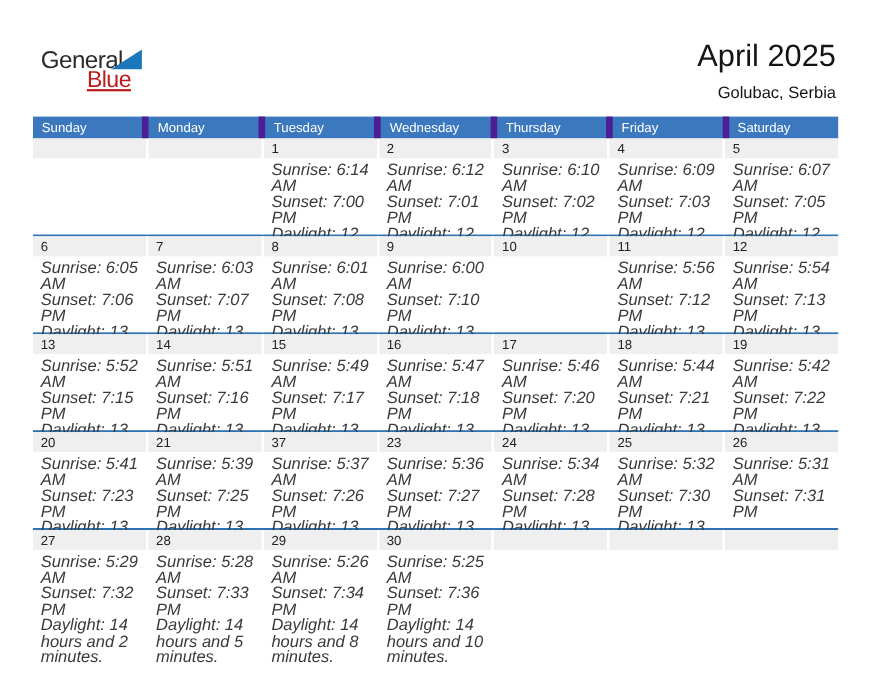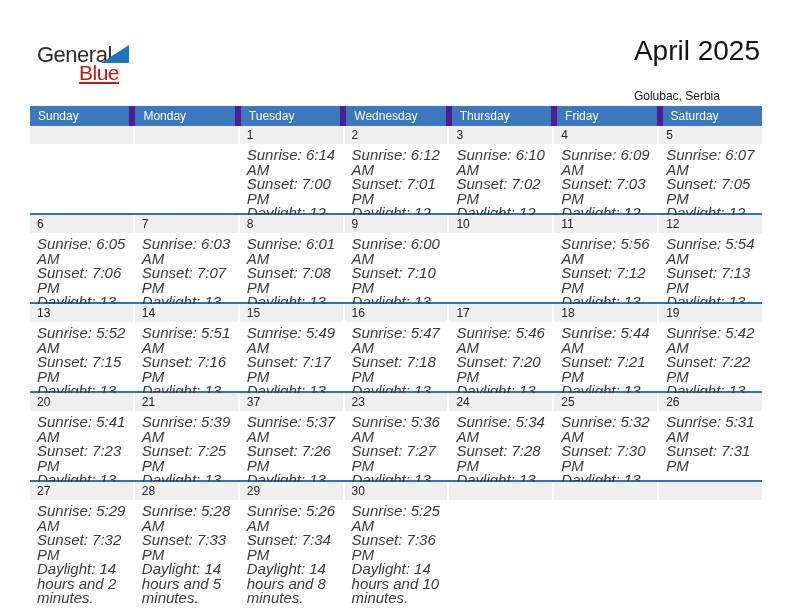--- a/index.html
+++ b/index.html
@@ -10,23 +10,23 @@
   .page { position:absolute; inset:0;border-radius:13px; }
 
   
   .logo { position:absolute; left:37px; top:44px; width:130px; height:45px; }
   .logo-general { position:absolute; left:0; top:0; font-size:22px; color:#2b2b2b; letter-spacing:-0.5px; line-height:1; }
   .logo-triangle { position:absolute; left:64px; top:1px; width:0; height:0;
     border-left:28px solid transparent; border-bottom:18px solid #1b76bc; }
   .logo-blue { position:absolute; left:42px; top:18px; font-size:21px; color:#b91c1c; letter-spacing:-0.5px; line-height:1;text-decoration:underline; }
 
   
-  .title-block { position:absolute; right:32px; top:36px; }
+  .title-block { position:absolute; right:32px; top:36px; text-align:right; }
   .title { font-size:28px; color:#141414; line-height:1.1; }
-  .subtitle { font-size:12px; color:#141414; margin-top:22px; }
+  .subtitle { font-size:15px; color:#141414; margin-top:9px; }
 
   
   .calendar { position:absolute; left:30px; top:106px; width:732px; }
   .weekday-row { display:flex; background:#3b78be; height:20px; }
   .weekday { flex:1; color:#ffffff; font-size:12px; line-height:20px; padding-left:8px; box-sizing:border-box;
     border-left:6px solid #4c1d95; }
   .weekday:first-child { border-left:none; }
 
   .week { display:flex; height:87px; }
   .week.bordered { border-top:2px solid #2e74b5; }

